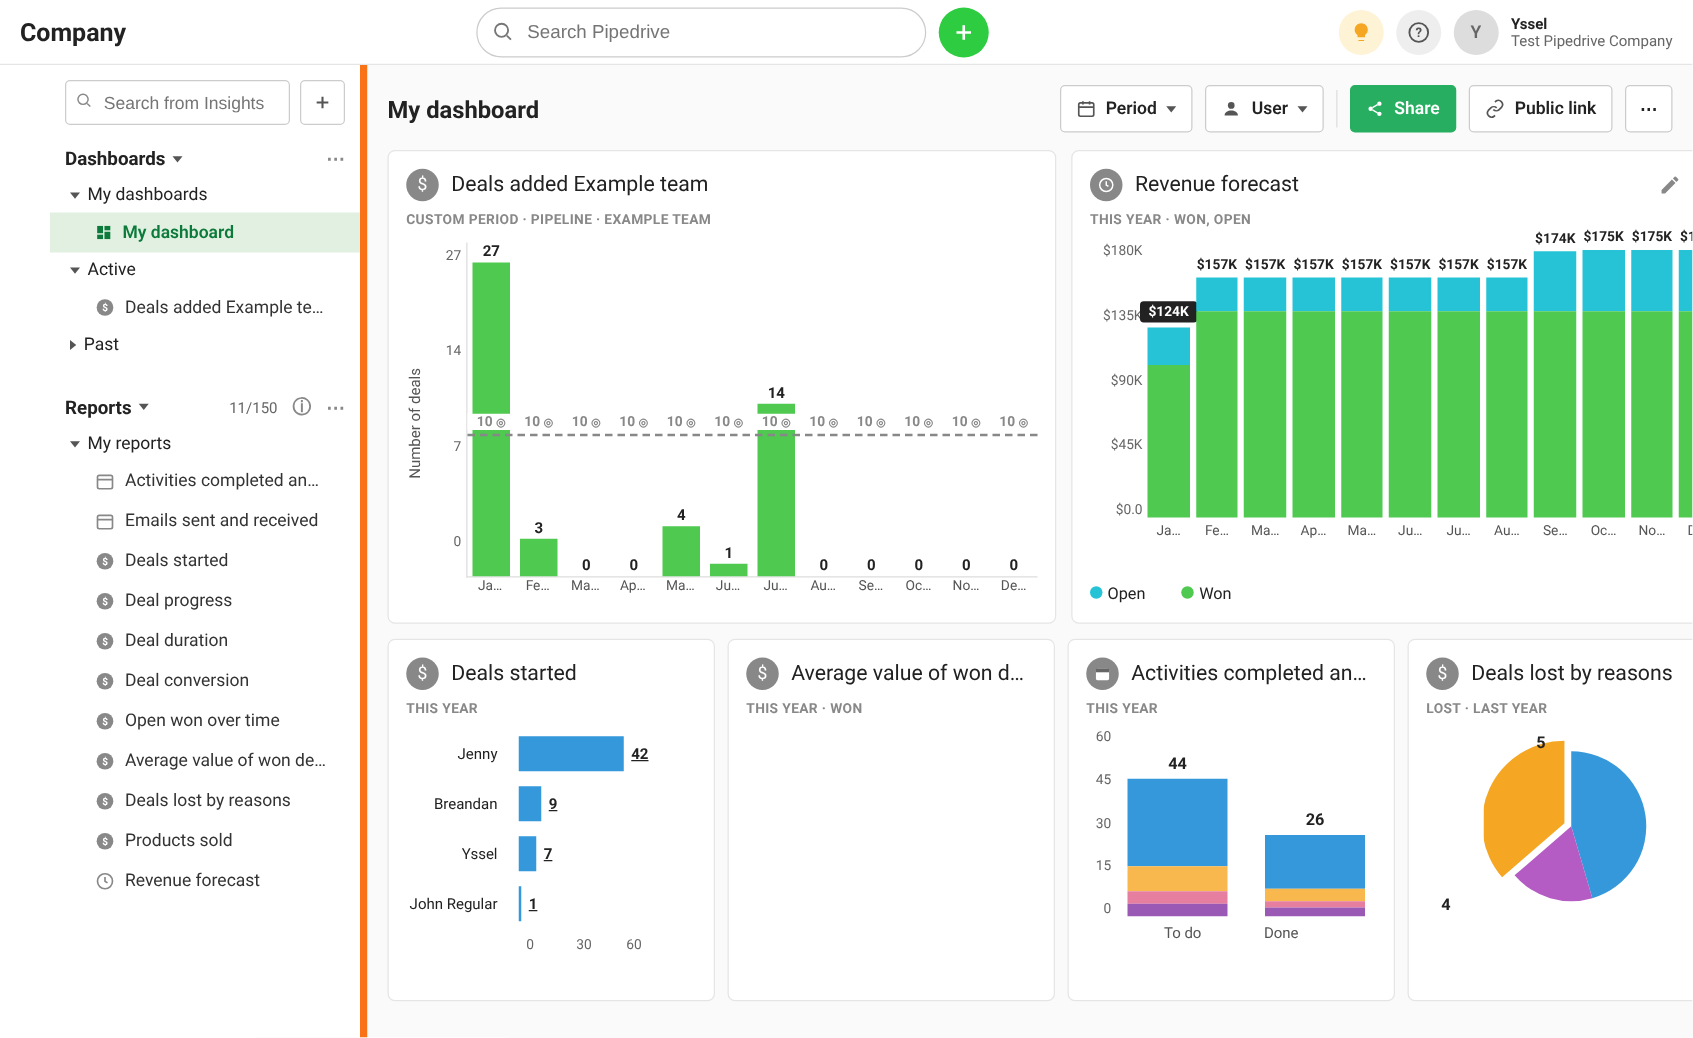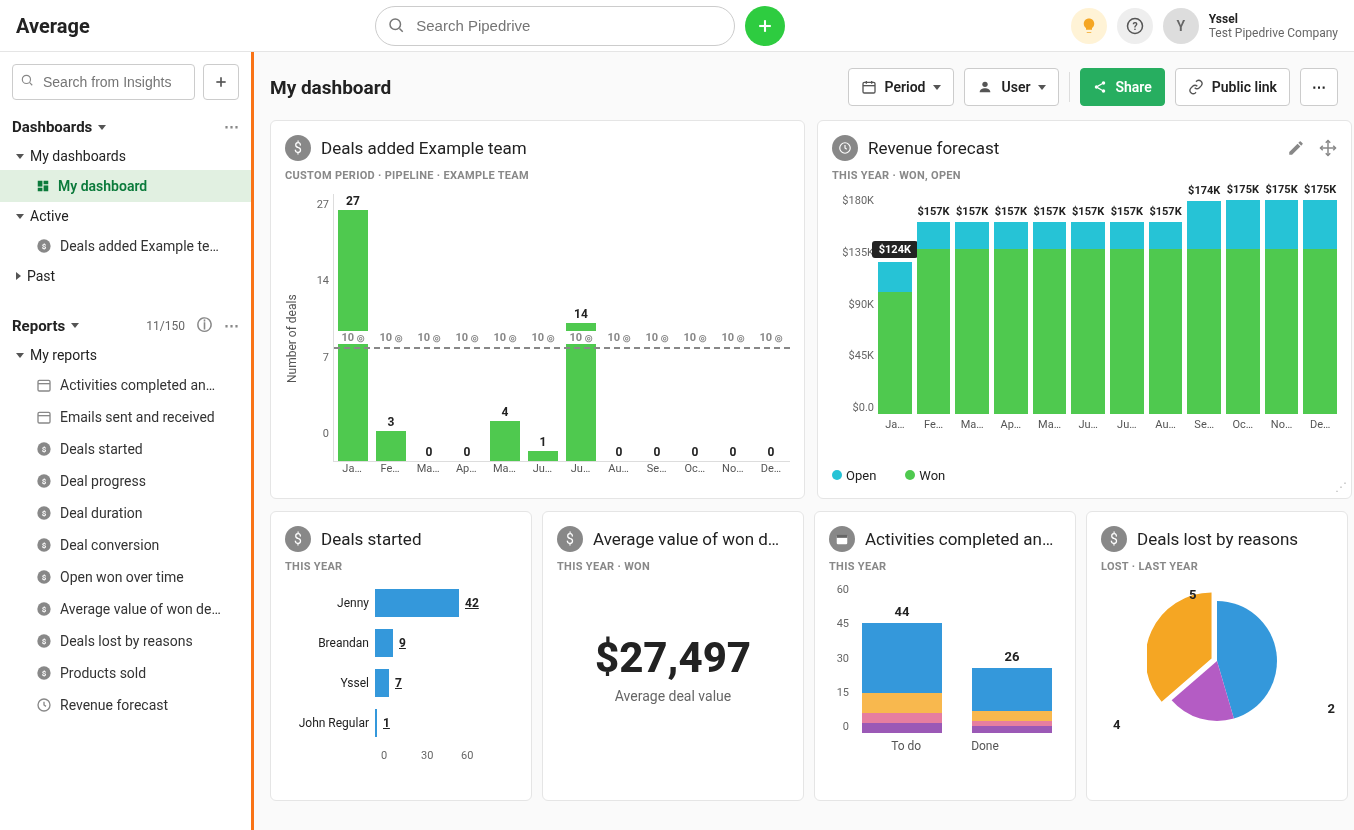--- a/index.html
+++ b/index.html
@@ -12,21 +12,21 @@
 .add-btn { width: 40px; height: 40px; border-radius: 20px; background: #2ecc40; color: #fff; display: flex; align-items: center; justify-content: center; margin-left: 10px; font-size: 22px; }
 .top-right { margin-left: auto; display: flex; align-items: center; gap: 10px; }
 .circ { width: 36px; height: 36px; border-radius: 18px; display: flex; align-items: center; justify-content: center; }
 .bulb { background: #fff3d6; color: #f5a623; }
 .help { background: #eee; color: #555; }
 .avatar { background: #ddd; color: #666; font-weight: 600; }
 .userblock { display: flex; flex-direction: column; font-size: 12px; }
 .userblock .uname { font-weight: 700; }
 .userblock .ucomp { color: #666; text-align: center; }
 .main { display: flex; height: calc(830px - 52px); }
-.sidebar { width: 254px; border-right: 3px solid #f97316; padding: 12px; overflow-y: auto; }
+.sidebar { width: 254px; border-right: 6px solid #f97316; padding: 12px; overflow-y: auto; margin-left: 40px; }
 .sb-search { display: flex; gap: 8px; margin-bottom: 12px; }
 .sb-search .box { flex: 1; position: relative; }
 .sb-search input { width: 100%; height: 36px; border: 1px solid #ccc; border-radius: 4px; padding: 0 8px 0 30px; font-size: 14px; }
 .sb-search .sicon { position: absolute; left: 8px; top: 9px; color: #888; font-size: 14px; }
 .sb-add { width: 36px; height: 36px; border: 1px solid #ccc; border-radius: 4px; display: flex; align-items: center; justify-content: center; font-size: 20px; }
 .sb-head { display: flex; align-items: center; font-weight: 700; font-size: 15px; gap: 6px; padding: 6px 0; }
 .sb-head .dots { margin-left: auto; color: #888; }
 .sb-head .count { margin-left: auto; font-weight: 400; color: #666; font-size: 12px; }
 .sb-sub { display: flex; align-items: center; gap: 6px; padding: 6px 0 6px 4px; font-size: 14px; }
 .sb-item { display: flex; align-items: center; gap: 8px; padding: 8px 0 8px 24px; font-size: 14px; color: #333; white-space: nowrap; overflow: hidden; text-overflow: ellipsis; }
@@ -78,21 +78,21 @@
 .c2-xlabels { display: flex; font-size: 11px; color: #555; margin-top: 4px; gap:5px; }
 .c2-xlabels span { flex:1; text-align:center; overflow:hidden; }
 .legend { display: flex; gap: 29px; font-size: 13px; margin-top: 10px; align-items: center; }
 .legend .sw { width: 10px; height: 10px; border-radius: 5px; display: inline-block; margin-right: 4px; }
 .resize { position:absolute; right:4px; bottom:4px; color:#bbb; font-size:12px; }
 
 .row2 { display: grid; grid-template-columns: repeat(4, 262px); gap: 10px; margin-top: 12px; }
 .small-card { background:#fff; border:1px solid #e5e5e5; border-radius:6px; padding:14px; height:290px; overflow:hidden; }
 
 .hb-row { display:flex; align-items:center; margin:12px 0; font-size:12px; }
-.hb-name { width:90px; text-align:right; padding-right:6px; }
+.hb-name { width:90px; text-align:right; padding-right:17px; }
 .hb-bar { height:28px; background:#3498db; }
 .hb-val { font-weight:700; margin-left:6px;text-decoration:underline; }
 .hb-axis { display:flex; font-size:11px; color:#666; margin-left:96px; }
 .hb-axis span { width:40px; }
 
 .score { text-align:center; margin-top:60px; }
 .score .big { font-size:42px; font-weight:800; }
 .score .sub { color:#666; margin-top:6px; }
 
 .act-plot { height:150px; display:flex; margin-top:10px; }
@@ -104,21 +104,21 @@
 .act-xlabels { display:flex; justify-content:center; gap:50px; font-size:12px; margin-top:6px; color:#555; }
 
 .pie-wrap { display:flex; justify-content:center; margin-top:18px; position:relative; }
 .pie-lbl { position:absolute; font-size:13px; font-weight:700; }
 svg { display:block; }
 </style>
 </head>
 <body>
 
 <div class="topbar">
-  <div class="app-title">Average</div>
+  <div class="app-title">Company</div>
   <div class="top-search">
     <span class="sicon">
       <svg width="18" height="18" viewBox="0 0 24 24" fill="none" stroke="#777" stroke-width="2">
           <circle cx="11" cy="11" r="7"></circle>
           <line x1="21" y1="21" x2="16.65" y2="16.65"></line>
         </svg>
     </span>
     <input placeholder="Search Pipedrive" style="">
   </div>
   <div class="add-btn">
@@ -626,24 +626,20 @@
             <span>60</span>
           </div>
       </div>
 
       <div class="small-card">
         <div class="card-head">
           <div class="card-icon">$</div>
           <div class="card-title">Average value of won d…</div>
         </div>
         <div class="card-sub">THIS YEAR  ·  WON</div>
-        <div class="score">
-          <div class="big">$27,497</div>
-          <div class="sub">Average deal value</div>
-        </div>
       </div>
 
       <div class="small-card">
         <div class="card-head">
           <div class="card-icon" style="background:#888">
             <svg width="14" height="14" viewBox="0 0 24 24" fill="#fff">
                 <rect x="3" y="5" width="18" height="16" rx="2"></rect>
                 <rect x="3" y="5" width="18" height="5" fill="#666"></rect>
               </svg>
           </div>

